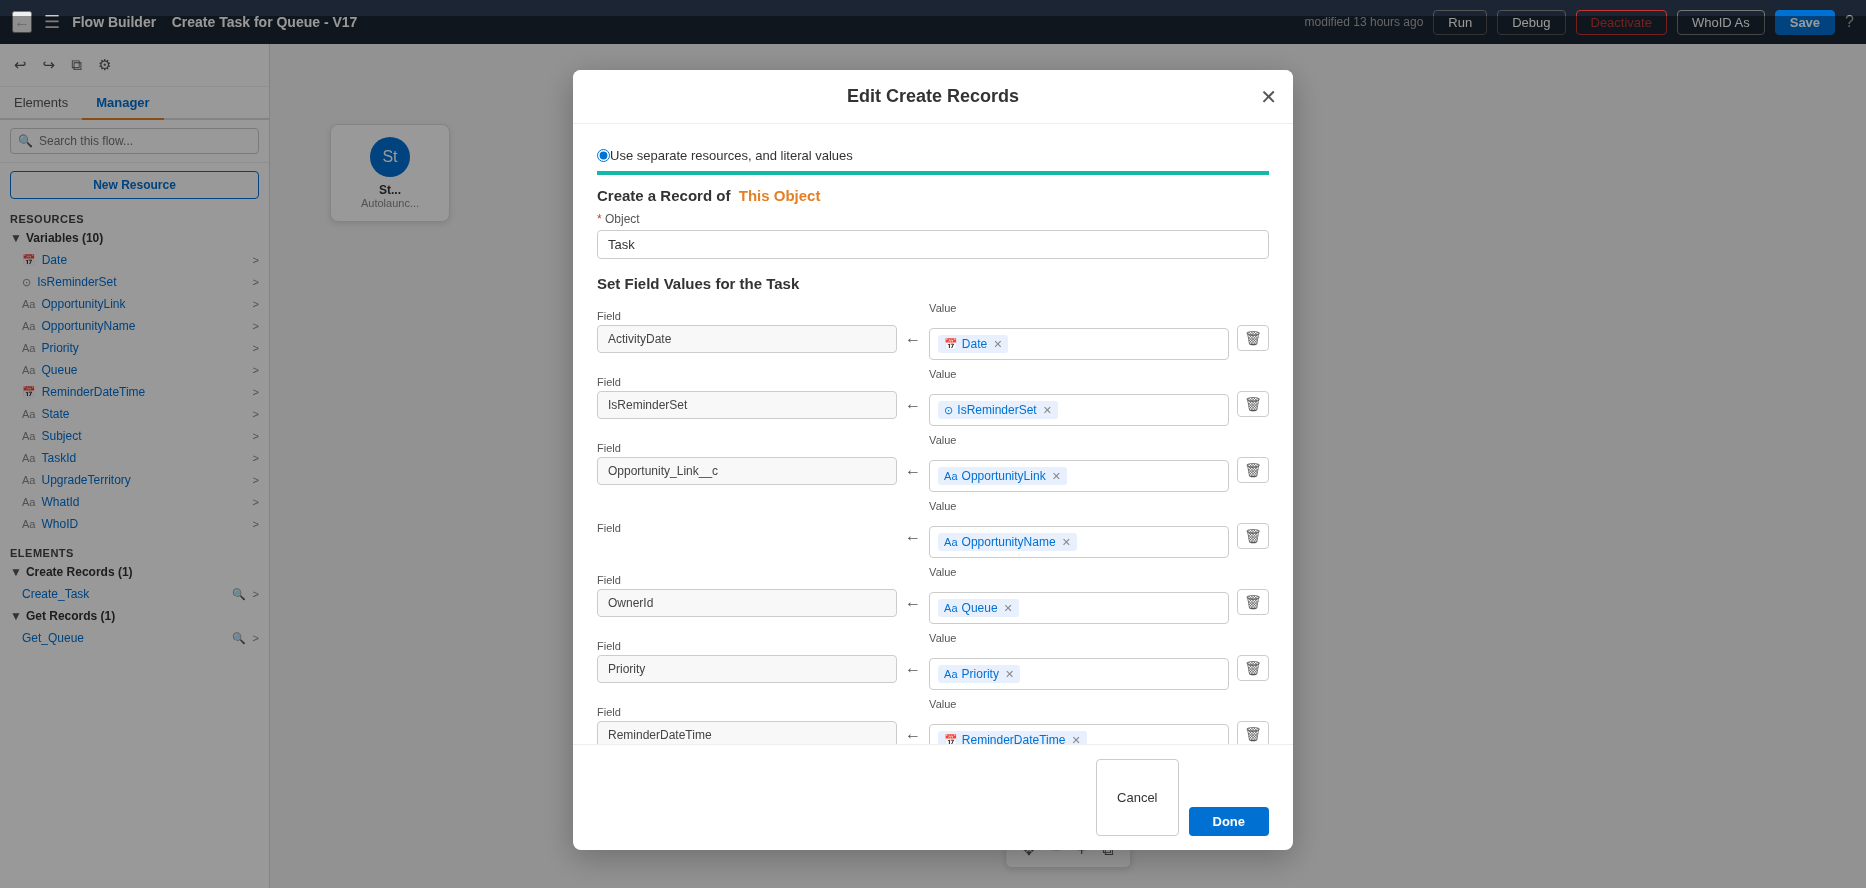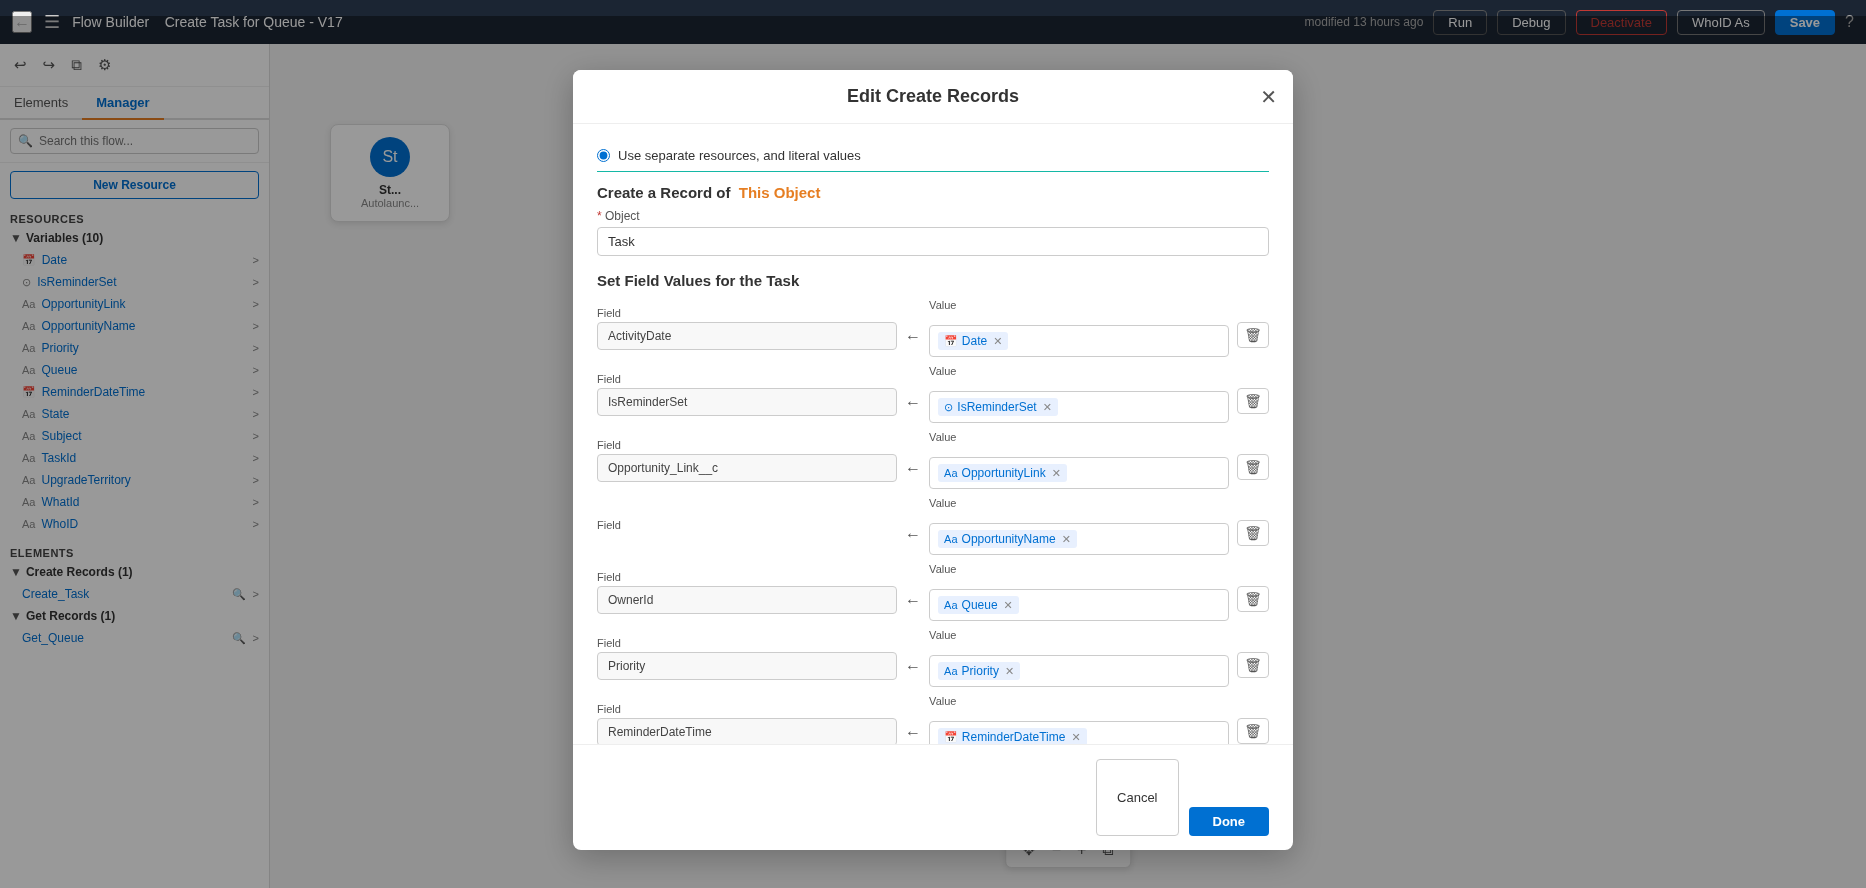--- a/index.html
+++ b/index.html
@@ -5,21 +5,21 @@
     * { box-sizing: border-box; margin: 0; padding: 0; }
     body { font-family: 'Salesforce Sans', Arial, sans-serif; font-size: 13px; background: #f3f3f3; overflow: hidden; width: 1866px; height: 888px; }
 
     
     .top-bar {
       display: flex; align-items: center; background: #1b2533; color: #fff;
       height: 44px; padding: 0 12px; gap: 12px; position: relative; z-index: 100;
     }
     .top-bar-back { color: #aaa; cursor: pointer; font-size: 16px; }
     .top-bar-icon { font-size: 18px; color: #ccc; }
-    .top-bar-title { font-size: 14px; font-weight: 400; color: #fff; flex: 1; }
+    .top-bar-title { font-size: 14px; font-weight: 700; color: #fff; flex: 1; }
     .top-bar-right { display: flex; align-items: center; gap: 10px; }
     .top-bar-modified { color: #aaa; font-size: 12px; }
     .top-bar-btn {
       padding: 4px 14px; border-radius: 4px; border: 1px solid #555; background: transparent;
       color: #fff; cursor: pointer; font-size: 13px;
     }
     .top-bar-btn.deactivate { color: #c23934; border-color: #c23934; }
     .top-bar-btn.save-as { color: #fff; border-color: #777; }
     .top-bar-btn.save { background: #0070d2; border-color: #0070d2; color: #fff; font-weight: 600; }
     .top-bar-help { color: #aaa; font-size: 16px; cursor: pointer; }
@@ -78,21 +78,21 @@
       display: flex; align-items: center; justify-content: space-between;
       padding: 16px 24px; border-bottom: 1px solid #eee; background: #fff;
       position: relative;
     }
     .modal-title { font-size: 18px; font-weight: 600; color: #333; flex: 1; text-align: center; }
     .modal-close { background: none; border: none; cursor: pointer; font-size: 20px; color: #555; position: absolute; right: 16px; top: 50%; transform: translateY(-50%); }
     .modal-body { flex: 1; overflow-y: auto; padding: 16px 24px; }
     .modal-footer { padding: 14px 24px; border-top: 1px solid #eee; display: flex; justify-content: flex-end; gap: 10px; }
 
     
-    .radio-row { display: flex; align-items: center; gap: 8px; padding: 8px 0; border-bottom: 1px solid #14b8a6; }
+    .radio-row { display: flex; align-items: center; gap: 0; padding: 8px 0; border-bottom: 4px solid #14b8a6; }
     .radio-row input { accent-color: #0070d2; }
     .radio-label { font-size: 13px; color: #333; }
     .section-heading { font-size: 15px; font-weight: 600; color: #333; margin: 12px 0 8px; }
     .section-heading .highlight { color: #e67e22; }
     .object-label { font-size: 12px; color: #555; margin-bottom: 4px; }
     .object-input { width: 100%; padding: 6px 10px; border: 1px solid #ccc; border-radius: 4px; font-size: 13px; color: #333; background: #fff; }
 
     .set-field-heading { font-size: 15px; font-weight: 600; color: #333; margin: 16px 0 10px; }
     .field-row { display: flex; align-items: center; gap: 8px; margin-bottom: 8px; }
     .field-col { flex: 1; }

